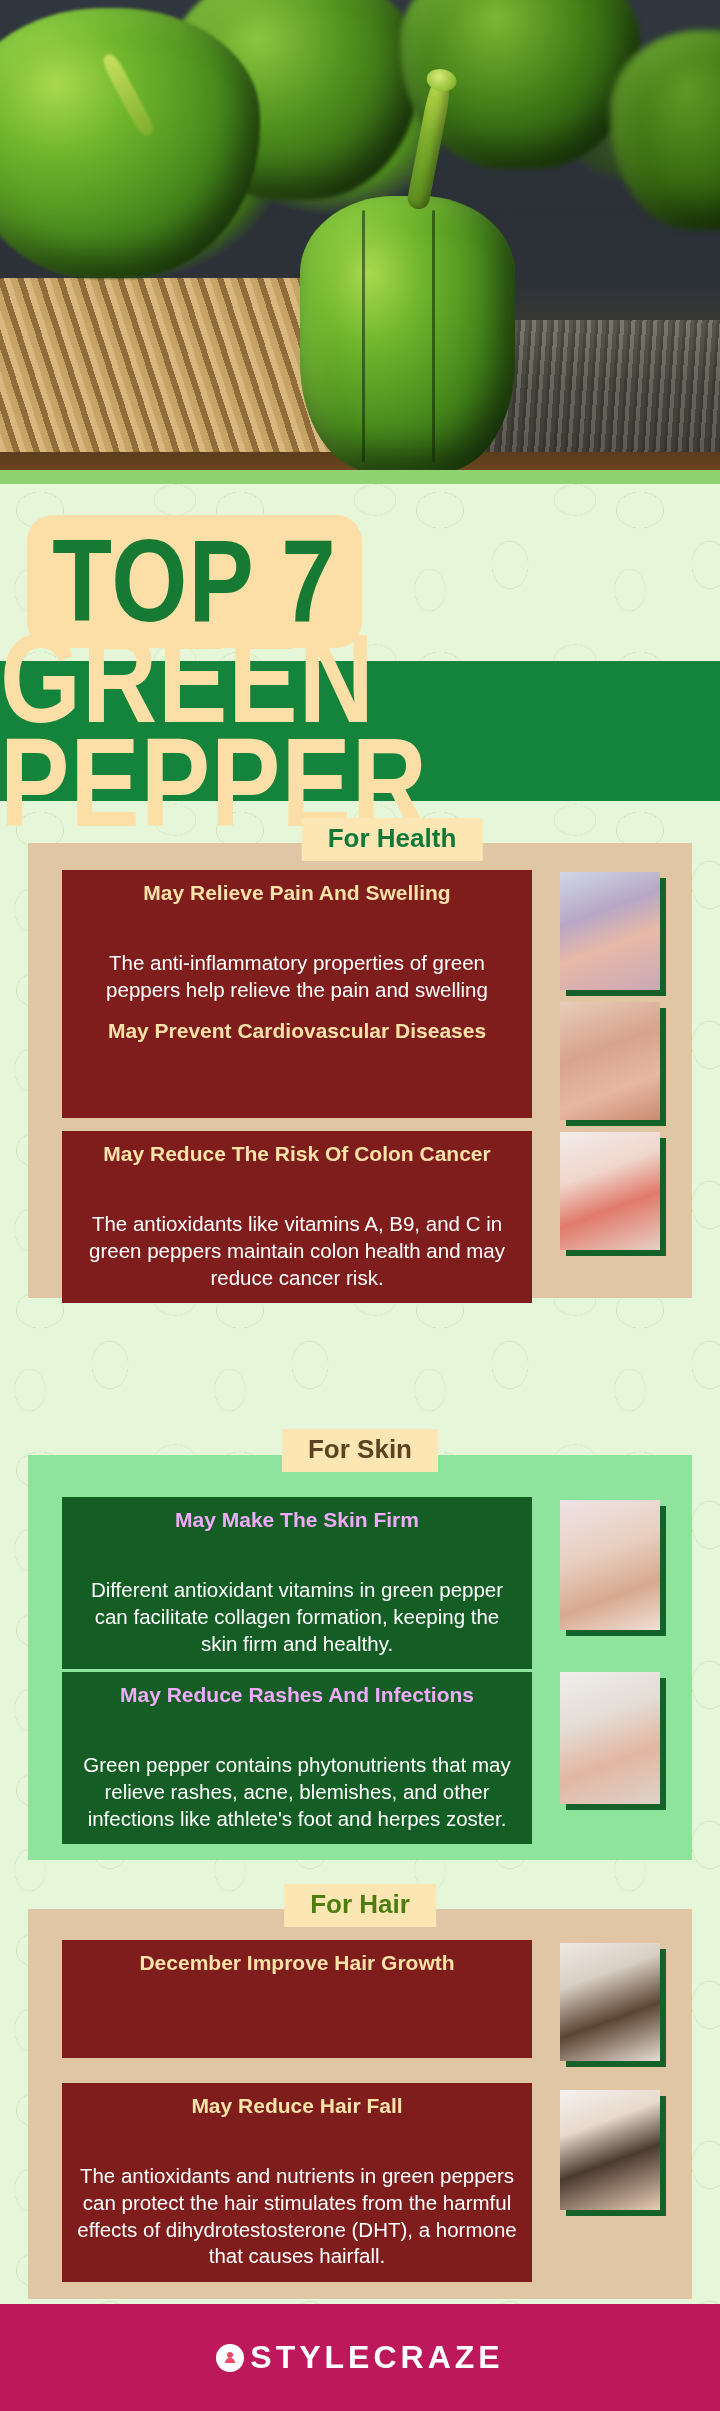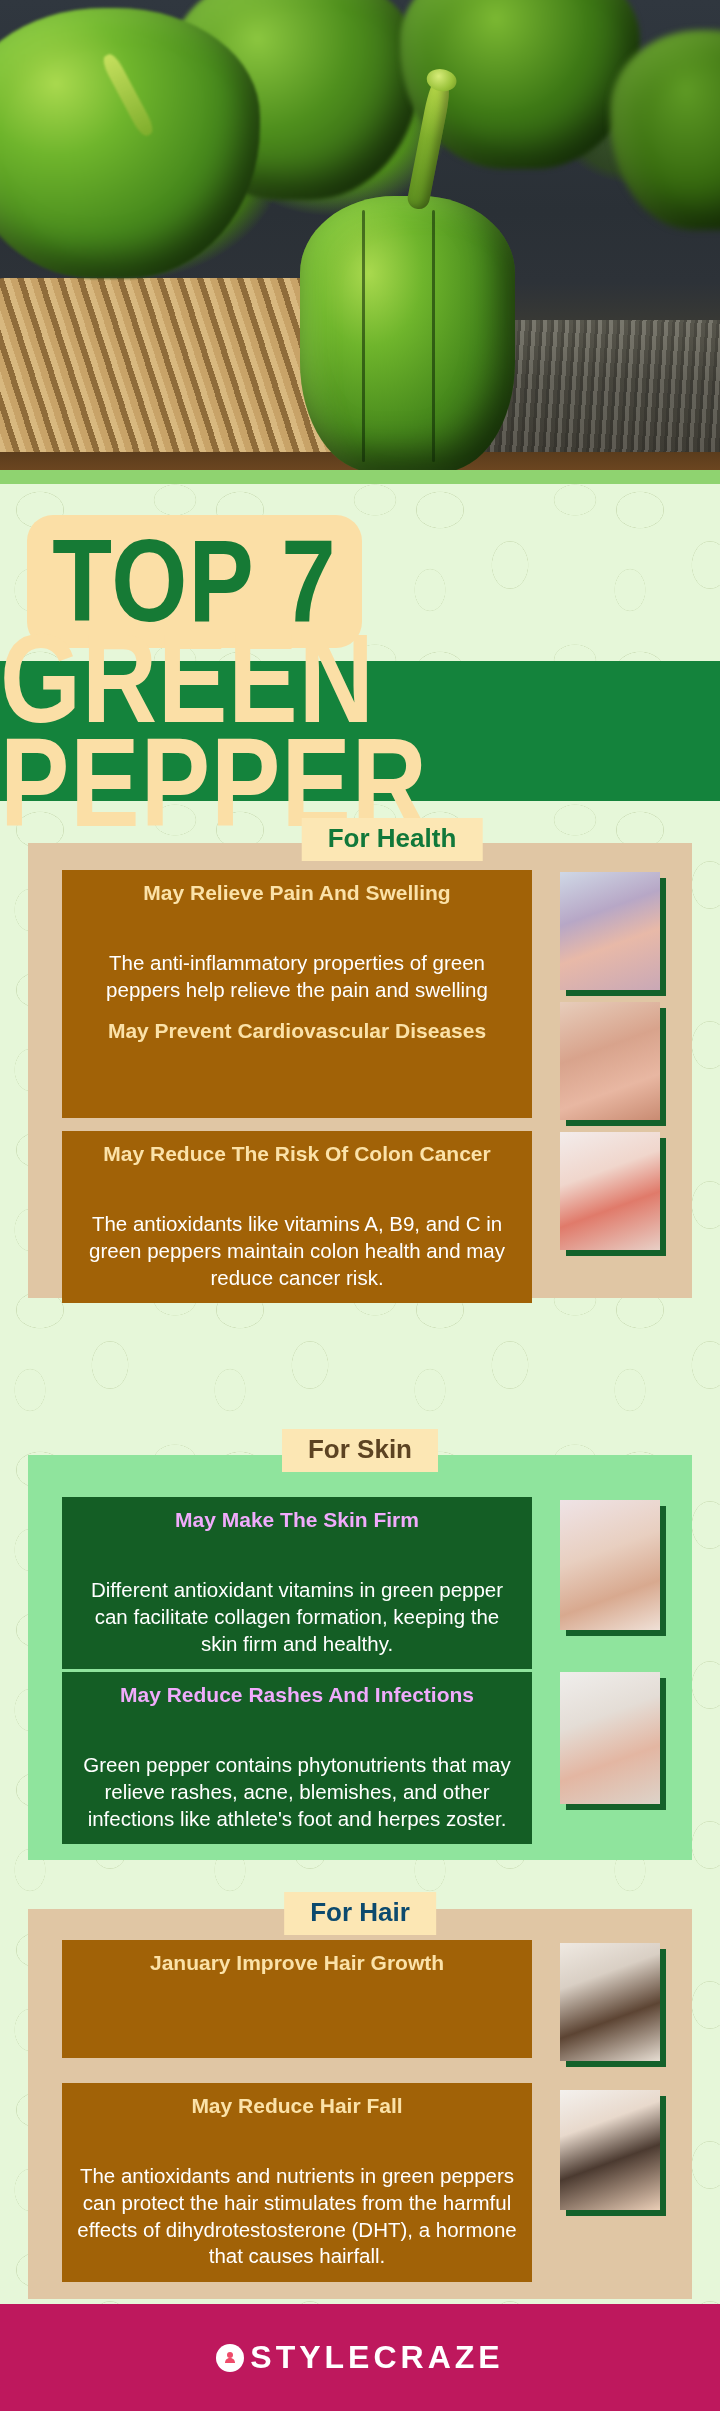--- a/index.html
+++ b/index.html
@@ -105,30 +105,30 @@
     font-weight:bold; font-size:104px; color:#FBDFA6; letter-spacing:1px;
     transform:scaleX(1.0) scaleY(1.22); line-height:.82;
   }
   .sec-label {
     position:absolute; left:50%; transform:translateX(-50%);
     background:#FCE7B4; padding:5px 26px 7px 26px;
     font-size:26px; font-weight:bold; white-space:nowrap; z-index:6;
   }
   .sec-label.health { color:#11783A; }
   .sec-label.skin   { color:#5C4322; }
-  .sec-label.hair   { color:#0c4a6e;margin-top:8px; }
+  .sec-label.hair   { color:#4d7c0f; }
   .panel { position:absolute; left:28px; width:664px; }
   .panel.tan   { background:#E0C6A4; }
   .panel.mint  { background:#8FE49D; }
 
   .card {
     position:absolute; left:62px; width:470px; padding:10px 14px 12px;
     text-align:center;
   }
-  .card.brown { background:#a16207; }
+  .card.brown { background:#7f1d1d; }
   .card.dgreen{ background:#145E25; }
   .card h3 {
     font-size:21px; font-weight:bold; color:#FBE2A8; margin-bottom:5px; line-height:1.25;
   }
   .card.dgreen h3 { color:#f0abfc; }
   .card p { font-size:20.5px; color:#FFFFFF; line-height:1.30; font-weight:400;margin-top:44px; }
 
   .thumb { position:absolute; width:107px; }
   .thumb .frame {
     position:relative; width:100px; background:#F2E4D2;
@@ -225,21 +225,21 @@
       <p>Green pepper contains phytonutrients that may relieve rashes, acne, blemishes, and other infections like athlete's foot and herpes zoster.</p>
     </div>
     <div class="thumb" style="left: 560px; top: 1672px;">
       <div class="frame" style="height: 132px;">
         <div class="photo" aria-label="hand scratching a red rash on arm" style="height: 100%; background: linear-gradient(160deg, rgb(240, 238, 236) 0%, rgb(228, 221, 214) 35%, rgb(227, 182, 162) 65%, rgb(221, 211, 201) 100%);"></div>
       </div>
     </div>
     <div class="panel tan" style="top: 1909px; height: 390px;"></div>
     <div class="sec-label hair" style="top: 1884px;">For Hair</div>
     <div class="card brown" style="top: 1940px; min-height: 118px;">
-      <h3>January Improve Hair Growth</h3>
+      <h3>December Improve Hair Growth</h3>
     </div>
     <div class="thumb" style="left: 560px; top: 1943px;">
       <div class="frame" style="height: 118px;">
         <div class="photo" aria-label="woman brushing long hair" style="height: 100%; background: linear-gradient(160deg, rgb(239, 233, 226) 0%, rgb(217, 207, 196) 30%, rgb(92, 68, 51) 62%, rgb(230, 221, 210) 100%);"></div>
       </div>
     </div>
     <div class="card brown" style="top: 2083px; min-height: 148px;">
       <h3>May Reduce Hair Fall</h3>
       <p>The antioxidants and nutrients in green peppers can protect the hair stimulates from the harmful effects of dihydrotestosterone (DHT), a hormone that causes hairfall.</p>
     </div>

